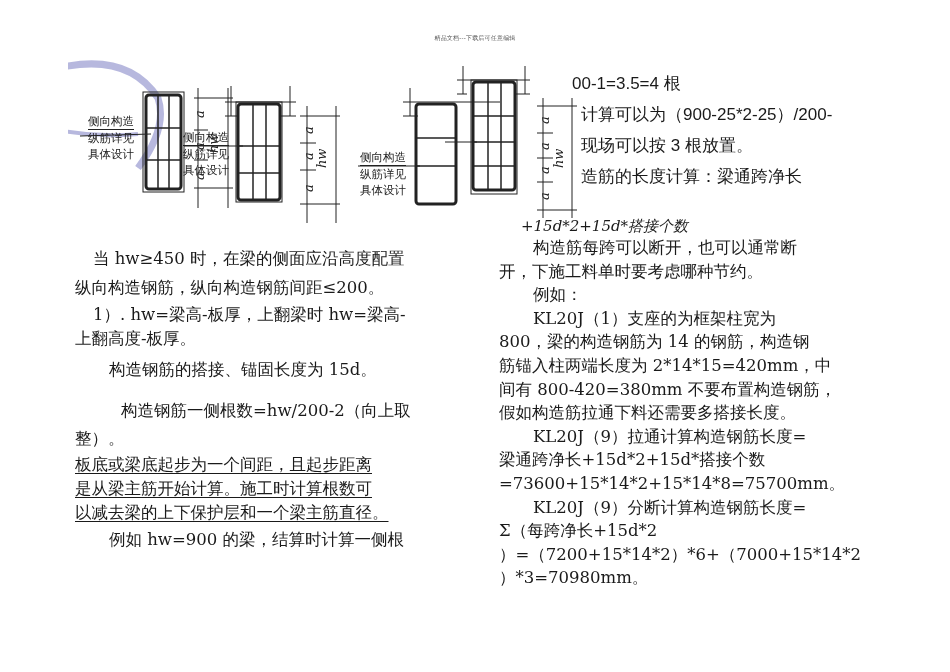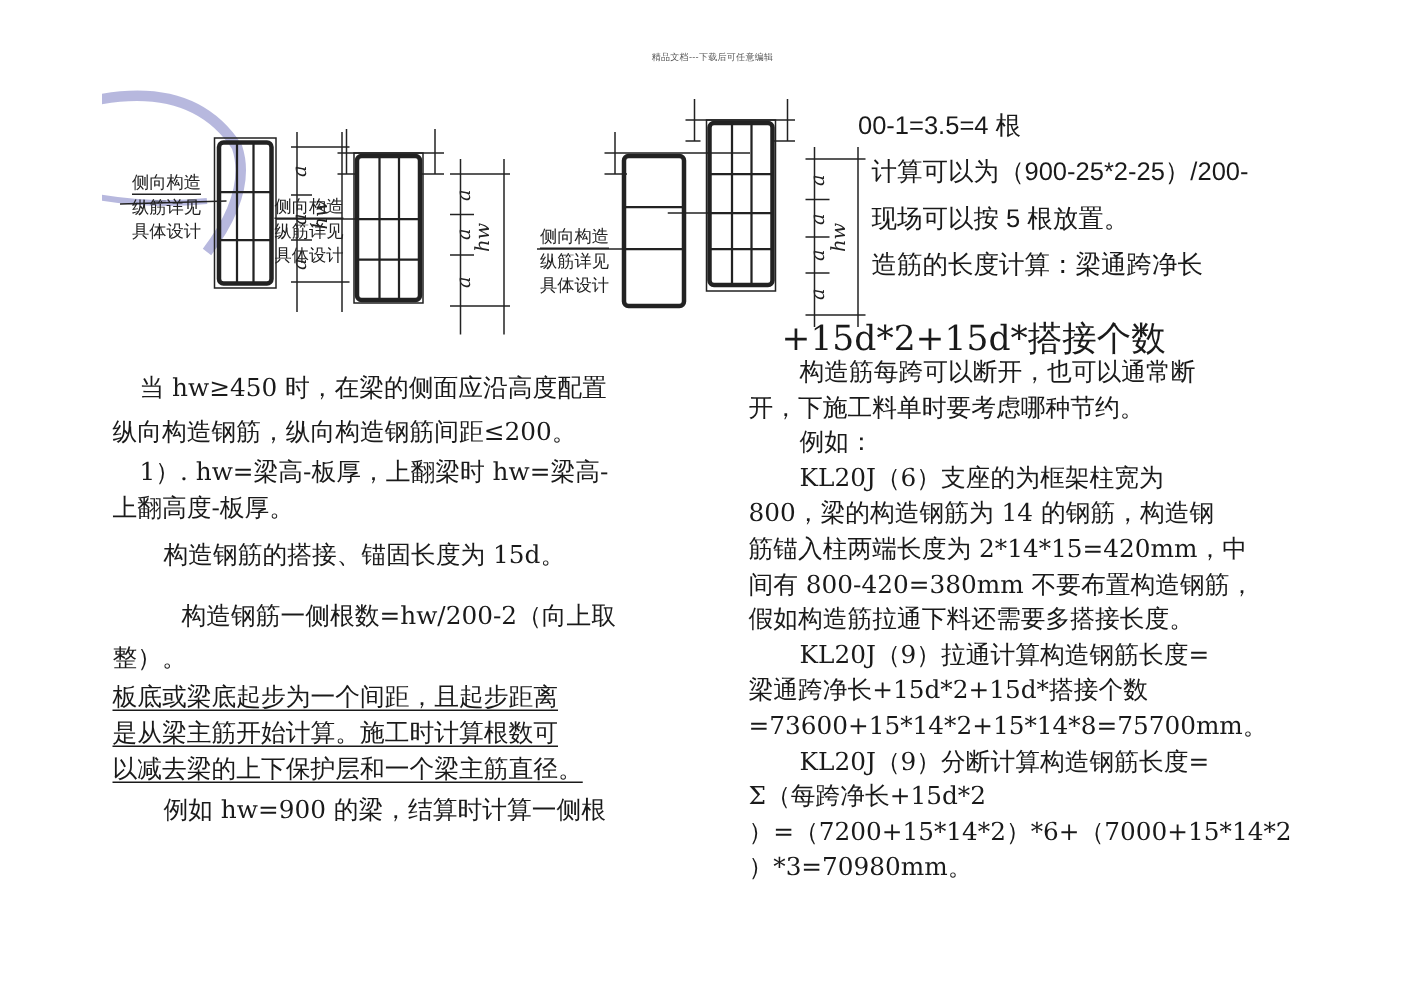--- a/index.html
+++ b/index.html
@@ -149,24 +149,24 @@
       <text x="104" y="116" transform="rotate(-90 104 116)">a</text>
       <text x="104" y="142" transform="rotate(-90 104 142)">a</text>
       <text x="118" y="110" transform="rotate(-90 118 110)">hw</text>
     </g>
   </svg>
 </div>
 
 <div class="col" style="left:580px; top:68px; font-size:17px; line-height:30px; font-family:'Liberation Sans', sans-serif;">
   <p class="p" style="margin-left:-8px;">00-1=3.5=4 根</p>
   <p class="p">计算可以为（900-25*2-25）/200-</p>
-  <p class="p">现场可以按 5 根放置。</p>
+  <p class="p">现场可以按 3 根放置。</p>
   <p class="p">造筋的长度计算：梁通跨净长</p>
 </div>
-<div class="col" style="left:520px; top:214px; font-size:23px; line-height:22px;">
+<div class="col" style="left:520px; top:214px; font-size:15px; line-height:22px;font-style:italic;">
   <p class="p">+15d*2+15d*搭接个数</p>
 </div>
 
 <div class="col" style="left:74px; top:244px;">
   <p class="p ind" style="line-height:28px;">当 hw≥450 时，在梁的侧面应沿高度配置</p>
   <p class="p" style="line-height:28px;">纵向构造钢筋，纵向构造钢筋间距≤200。</p>
   <p class="p ind">1）. hw=梁高-板厚，上翻梁时 hw=梁高-</p>
   <p class="p">上翻高度-板厚。</p>
   <p class="p" style="margin-top:8px; text-indent:34px;">构造钢筋的搭接、锚固长度为 15d。</p>
   <p class="p" style="margin-top:16px; text-indent:46px; line-height:28px;">构造钢筋一侧根数=hw/200-2（向上取</p>
@@ -174,21 +174,21 @@
   <p class="p under">板底或梁底起步为一个间距，且起步距离</p>
   <p class="p under">是从梁主筋开始计算。施工时计算根数可</p>
   <p class="p under">以减去梁的上下保护层和一个梁主筋直径。</p>
   <p class="p" style="text-indent:34px; margin-top:4px;">例如 hw=900 的梁，结算时计算一侧根</p>
 </div>
 
 <div class="col" style="left:498px; top:236px; line-height:22.6px;">
   <p class="p ind2">构造筋每跨可以断开，也可以通常断</p>
   <p class="p">开，下施工料单时要考虑哪种节约。</p>
   <p class="p ind2">例如：</p>
-  <p class="p ind2">KL20J（6）支座的为框架柱宽为</p>
+  <p class="p ind2">KL20J（1）支座的为框架柱宽为</p>
   <p class="p">800，梁的构造钢筋为 14 的钢筋，构造钢</p>
   <p class="p">筋锚入柱两端长度为 2*14*15=420mm，中</p>
   <p class="p">间有 800-420=380mm 不要布置构造钢筋，</p>
   <p class="p">假如构造筋拉通下料还需要多搭接长度。</p>
   <p class="p ind2">KL20J（9）拉通计算构造钢筋长度=</p>
   <p class="p">梁通跨净长+15d*2+15d*搭接个数</p>
   <p class="p">=73600+15*14*2+15*14*8=75700mm。</p>
   <p class="p ind2">KL20J（9）分断计算构造钢筋长度=</p>
   <p class="p">Σ（每跨净长+15d*2</p>
   <p class="p">）=（7200+15*14*2）*6+（7000+15*14*2</p>

